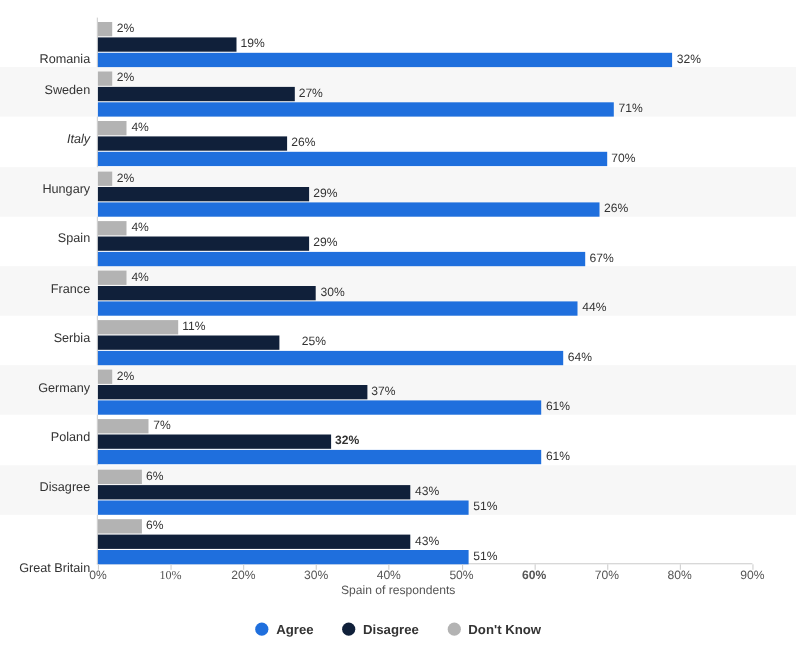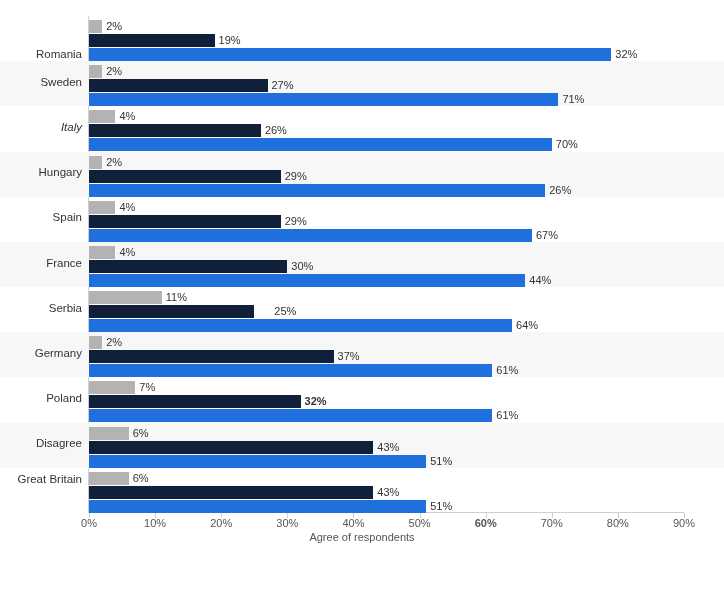--- a/index.html
+++ b/index.html
@@ -133,21 +133,21 @@
       <div class="cat-label" style="top: 48px;">Romania</div>
       <div class="cat-label" style="top: 75.7727px;">Sweden</div>
       <div class="cat-label" style="top: 120.955px; font-style: italic;">Italy</div>
       <div class="cat-label" style="top: 166.136px;">Hungary</div>
       <div class="cat-label" style="top: 211.318px;">Spain</div>
       <div class="cat-label" style="top: 256.5px;">France</div>
       <div class="cat-label" style="top: 301.682px;">Serbia</div>
       <div class="cat-label" style="top: 346.864px;">Germany</div>
       <div class="cat-label" style="top: 392.045px;">Poland</div>
       <div class="cat-label" style="top: 437.227px;">Disagree</div>
-      <div class="cat-label" style="top: 473px;">Great Britain</div>
+      <div class="cat-label" style="top: 511px;">Great Britain</div>
     </div>
   <div id="bars">
       <div class="bar" style="top: 20px; width: 13.2222px; background: rgb(179, 179, 179);"></div>
       <div class="bar-label" style="top: 20px; left: 106.222px;">2%</div>
       <div class="bar" style="top: 34px; width: 125.611px; background: rgb(16, 32, 58);"></div>
       <div class="bar-label" style="top: 34px; left: 218.611px;">19%</div>
       <div class="bar" style="top: 48px; width: 522.278px; background: rgb(31, 111, 221);"></div>
       <div class="bar-label" style="top: 48px; left: 615.278px;">32%</div>
       <div class="bar" style="top: 65.1818px; width: 13.2222px; background: rgb(179, 179, 179);"></div>
       <div class="bar-label" style="top: 65.1818px; left: 106.222px;">2%</div>
@@ -206,36 +206,50 @@
       <div class="bar" style="top: 471.818px; width: 39.6667px; background: rgb(179, 179, 179);"></div>
       <div class="bar-label" style="top: 471.818px; left: 132.667px;">6%</div>
       <div class="bar" style="top: 485.818px; width: 284.278px; background: rgb(16, 32, 58);"></div>
       <div class="bar-label" style="top: 485.818px; left: 377.278px;">43%</div>
       <div class="bar" style="top: 499.818px; width: 337.167px; background: rgb(31, 111, 221);"></div>
       <div class="bar-label" style="top: 499.818px; left: 430.167px;">51%</div>
     </div>
   <div id="xticks">
       <div class="xtick" style="left: 69px;">0%</div>
       <div class="tick-mark" style="left: 89px;"></div>
-      <div class="xtick" style="left: 135.111px;">10%</div>
+      <div class="xtick" style="left: 135.111px; font-family: Liberation Serif, serif;">10%</div>
       <div class="tick-mark" style="left: 155.111px;"></div>
       <div class="xtick" style="left: 201.222px;">20%</div>
       <div class="tick-mark" style="left: 221.222px;"></div>
       <div class="xtick" style="left: 267.333px;">30%</div>
       <div class="tick-mark" style="left: 287.333px;"></div>
       <div class="xtick" style="left: 333.444px;">40%</div>
       <div class="tick-mark" style="left: 353.444px;"></div>
       <div class="xtick" style="left: 399.556px;">50%</div>
       <div class="tick-mark" style="left: 419.556px;"></div>
       <div class="xtick" style="left: 465.667px; font-weight: bold;">60%</div>
       <div class="tick-mark" style="left: 485.667px;"></div>
       <div class="xtick" style="left: 531.778px;">70%</div>
       <div class="tick-mark" style="left: 551.778px;"></div>
       <div class="xtick" style="left: 597.889px;">80%</div>
       <div class="tick-mark" style="left: 617.889px;"></div>
       <div class="xtick" style="left: 664px;">90%</div>
       <div class="tick-mark" style="left: 684px;"></div>
     </div>
 
-  <div class="xaxis-title">Agree of respondents</div>
-
+  <div class="xaxis-title">Spain of respondents</div>
+
+  <div class="legend" id="legend">
+      <div class="legend-item">
+        <span class="legend-dot" style="background: rgb(31, 111, 221);"></span>
+        <span>Agree</span>
+      </div>
+      <div class="legend-item">
+        <span class="legend-dot" style="background: rgb(16, 32, 58);"></span>
+        <span>Disagree</span>
+      </div>
+      <div class="legend-item">
+        <span class="legend-dot" style="background: rgb(179, 179, 179);"></span>
+        <span>Don't Know</span>
+      </div>
+    </div>
 
 </div>
 
 </body></html>

